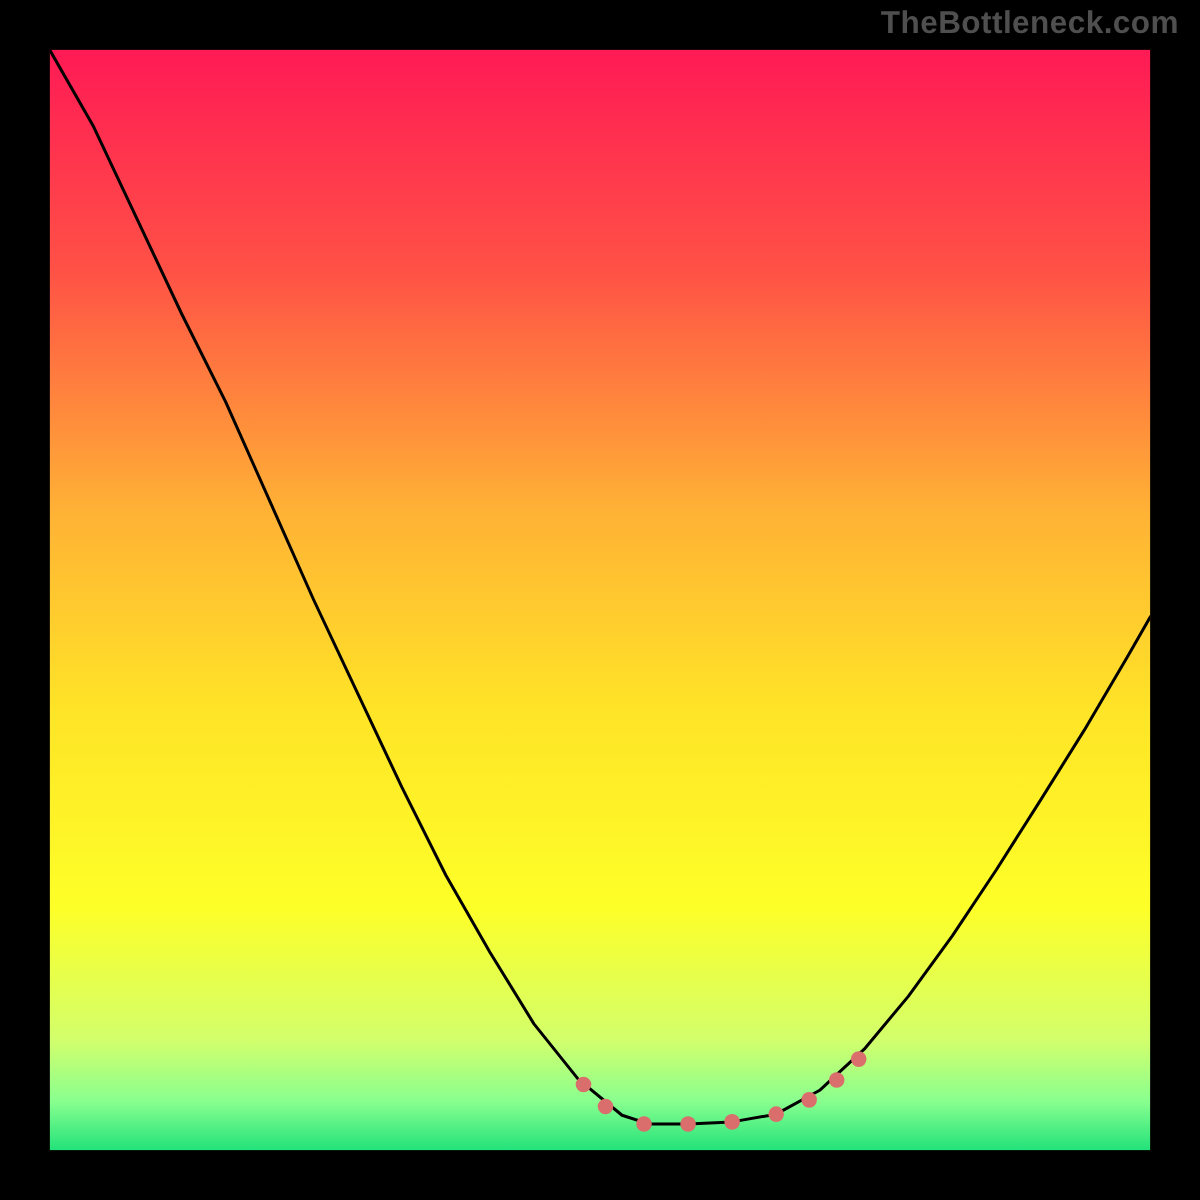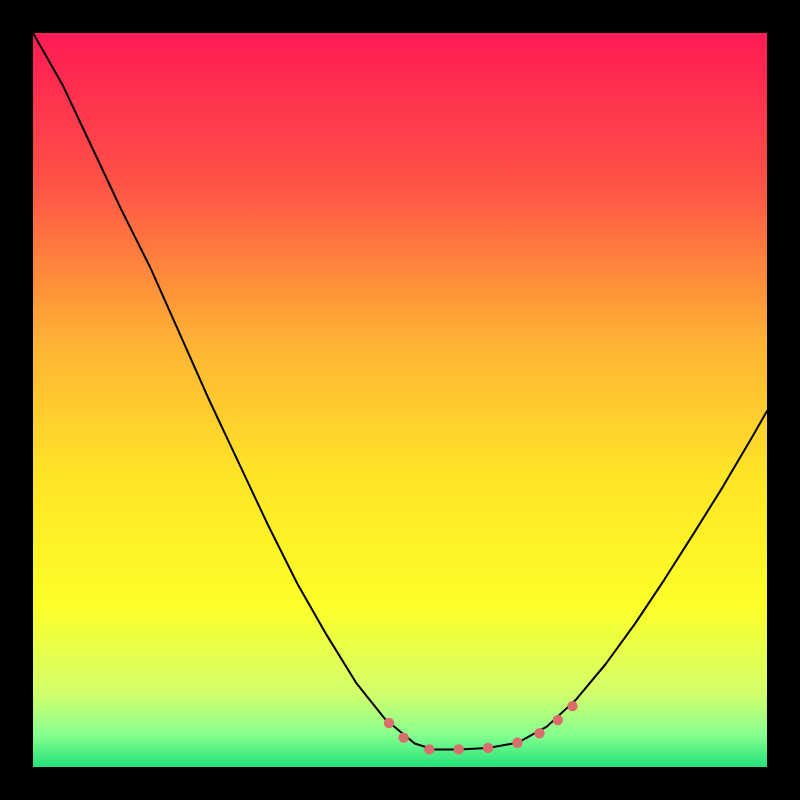--- a/index.html
+++ b/index.html
@@ -48,20 +48,21 @@
     stroke: #000;
     stroke-width: 2;
     stroke-linejoin: round;
     stroke-linecap: round;
   }
 </style>
 </head>
 <body>
 
 <div class="stage">
+  <div class="watermark">TheBottleneck.com</div>
   <div class="plot-wrap">
     <svg class="plot" viewBox="0 0 734 734" preserveAspectRatio="none">
       <defs>
         <linearGradient id="bg-grad" x1="0" y1="0" x2="0" y2="1">
             <stop offset="0.00%" stop-color="#ff1a55"></stop>
             <stop offset="20.00%" stop-color="#ff5146"></stop>
             <stop offset="42.00%" stop-color="#ffb235"></stop>
             <stop offset="60.00%" stop-color="#ffe427"></stop>
             <stop offset="78.00%" stop-color="#fdff28"></stop>
             <stop offset="90.00%" stop-color="#d2ff6c"></stop>

